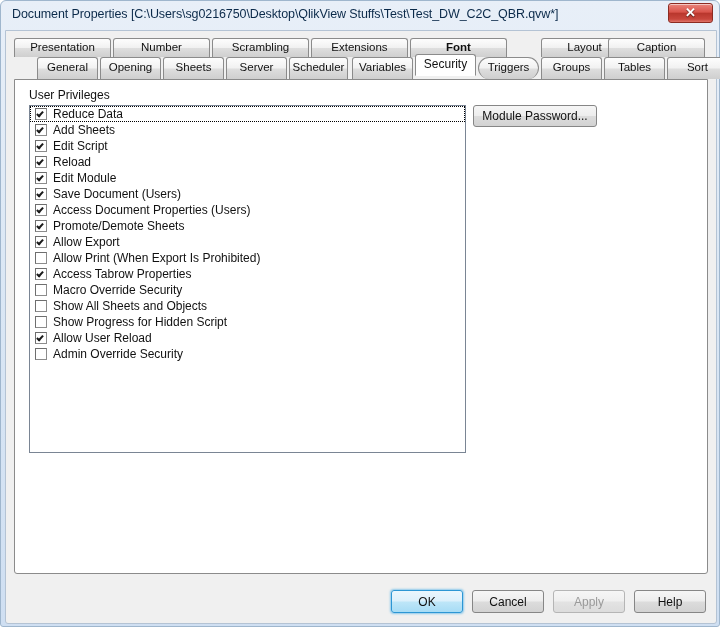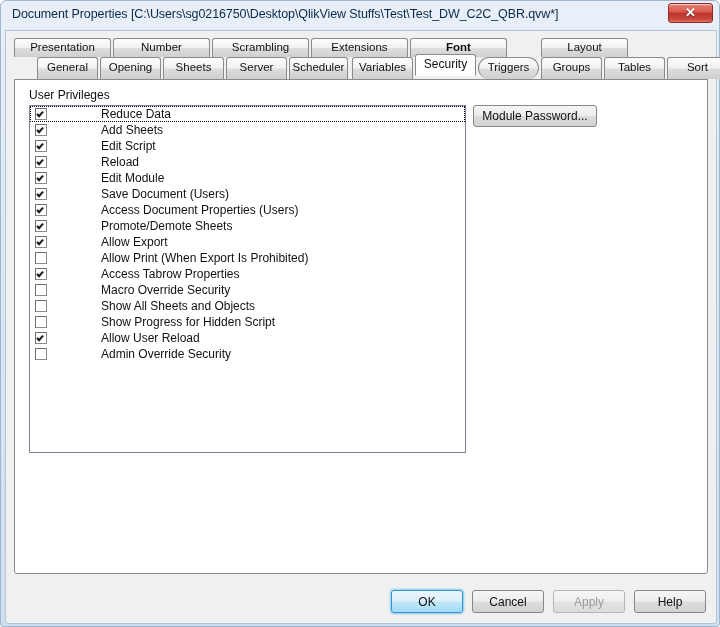--- a/index.html
+++ b/index.html
@@ -150,21 +150,20 @@
     overflow: hidden;
   }
   .priv-row {
     position: relative;
     height: 16px;
     box-sizing: border-box;
     padding: 0 1px;
     display: flex;
     align-items: center;
     cursor: pointer;
-    gap: 48px;
   }
   .priv-row.focused {
     outline: 1px dotted #000000;
     outline-offset: -1px;
   }
   .cb {
     position: relative;
     width: 12px; height: 12px;
     box-sizing: border-box;
     flex: 0 0 12px;
@@ -254,20 +253,21 @@
   <div id="client">
 
     <div id="tabstrip">
       <div class="tab-row" id="tab-row-top">
           <div class="tab" style="left: 0px; width: 97px;">Presentation</div>
           <div class="tab" style="left: 99px; width: 97px;">Number</div>
           <div class="tab" style="left: 198px; width: 97px;">Scrambling</div>
           <div class="tab" style="left: 297px; width: 97px;">Extensions</div>
           <div class="tab" style="left: 396px; width: 97px; font-weight: bold;">Font</div>
           <div class="tab" style="left: 495px; width: 87px; margin-left: 32px;">Layout</div>
+          <div class="tab" style="left: 594px; width: 97px;">Caption</div>
         </div>
       <div class="tab-row" id="tab-row-bottom">
           <div class="tab" style="left: 0px; width: 61px;">General</div>
           <div class="tab" style="left: 63px; width: 61px;">Opening</div>
           <div class="tab" style="left: 126px; width: 61px;">Sheets</div>
           <div class="tab" style="left: 189px; width: 61px;">Server</div>
           <div class="tab" style="left: 252px; width: 59px;">Scheduler</div>
           <div class="tab" style="left: 315px; width: 61px;">Variables</div>
           <div class="tab active" style="left: 378px; width: 61px;">Security</div>
           <div class="tab" style="left: 441px; width: 61px; border-radius: 11px;">Triggers</div>

